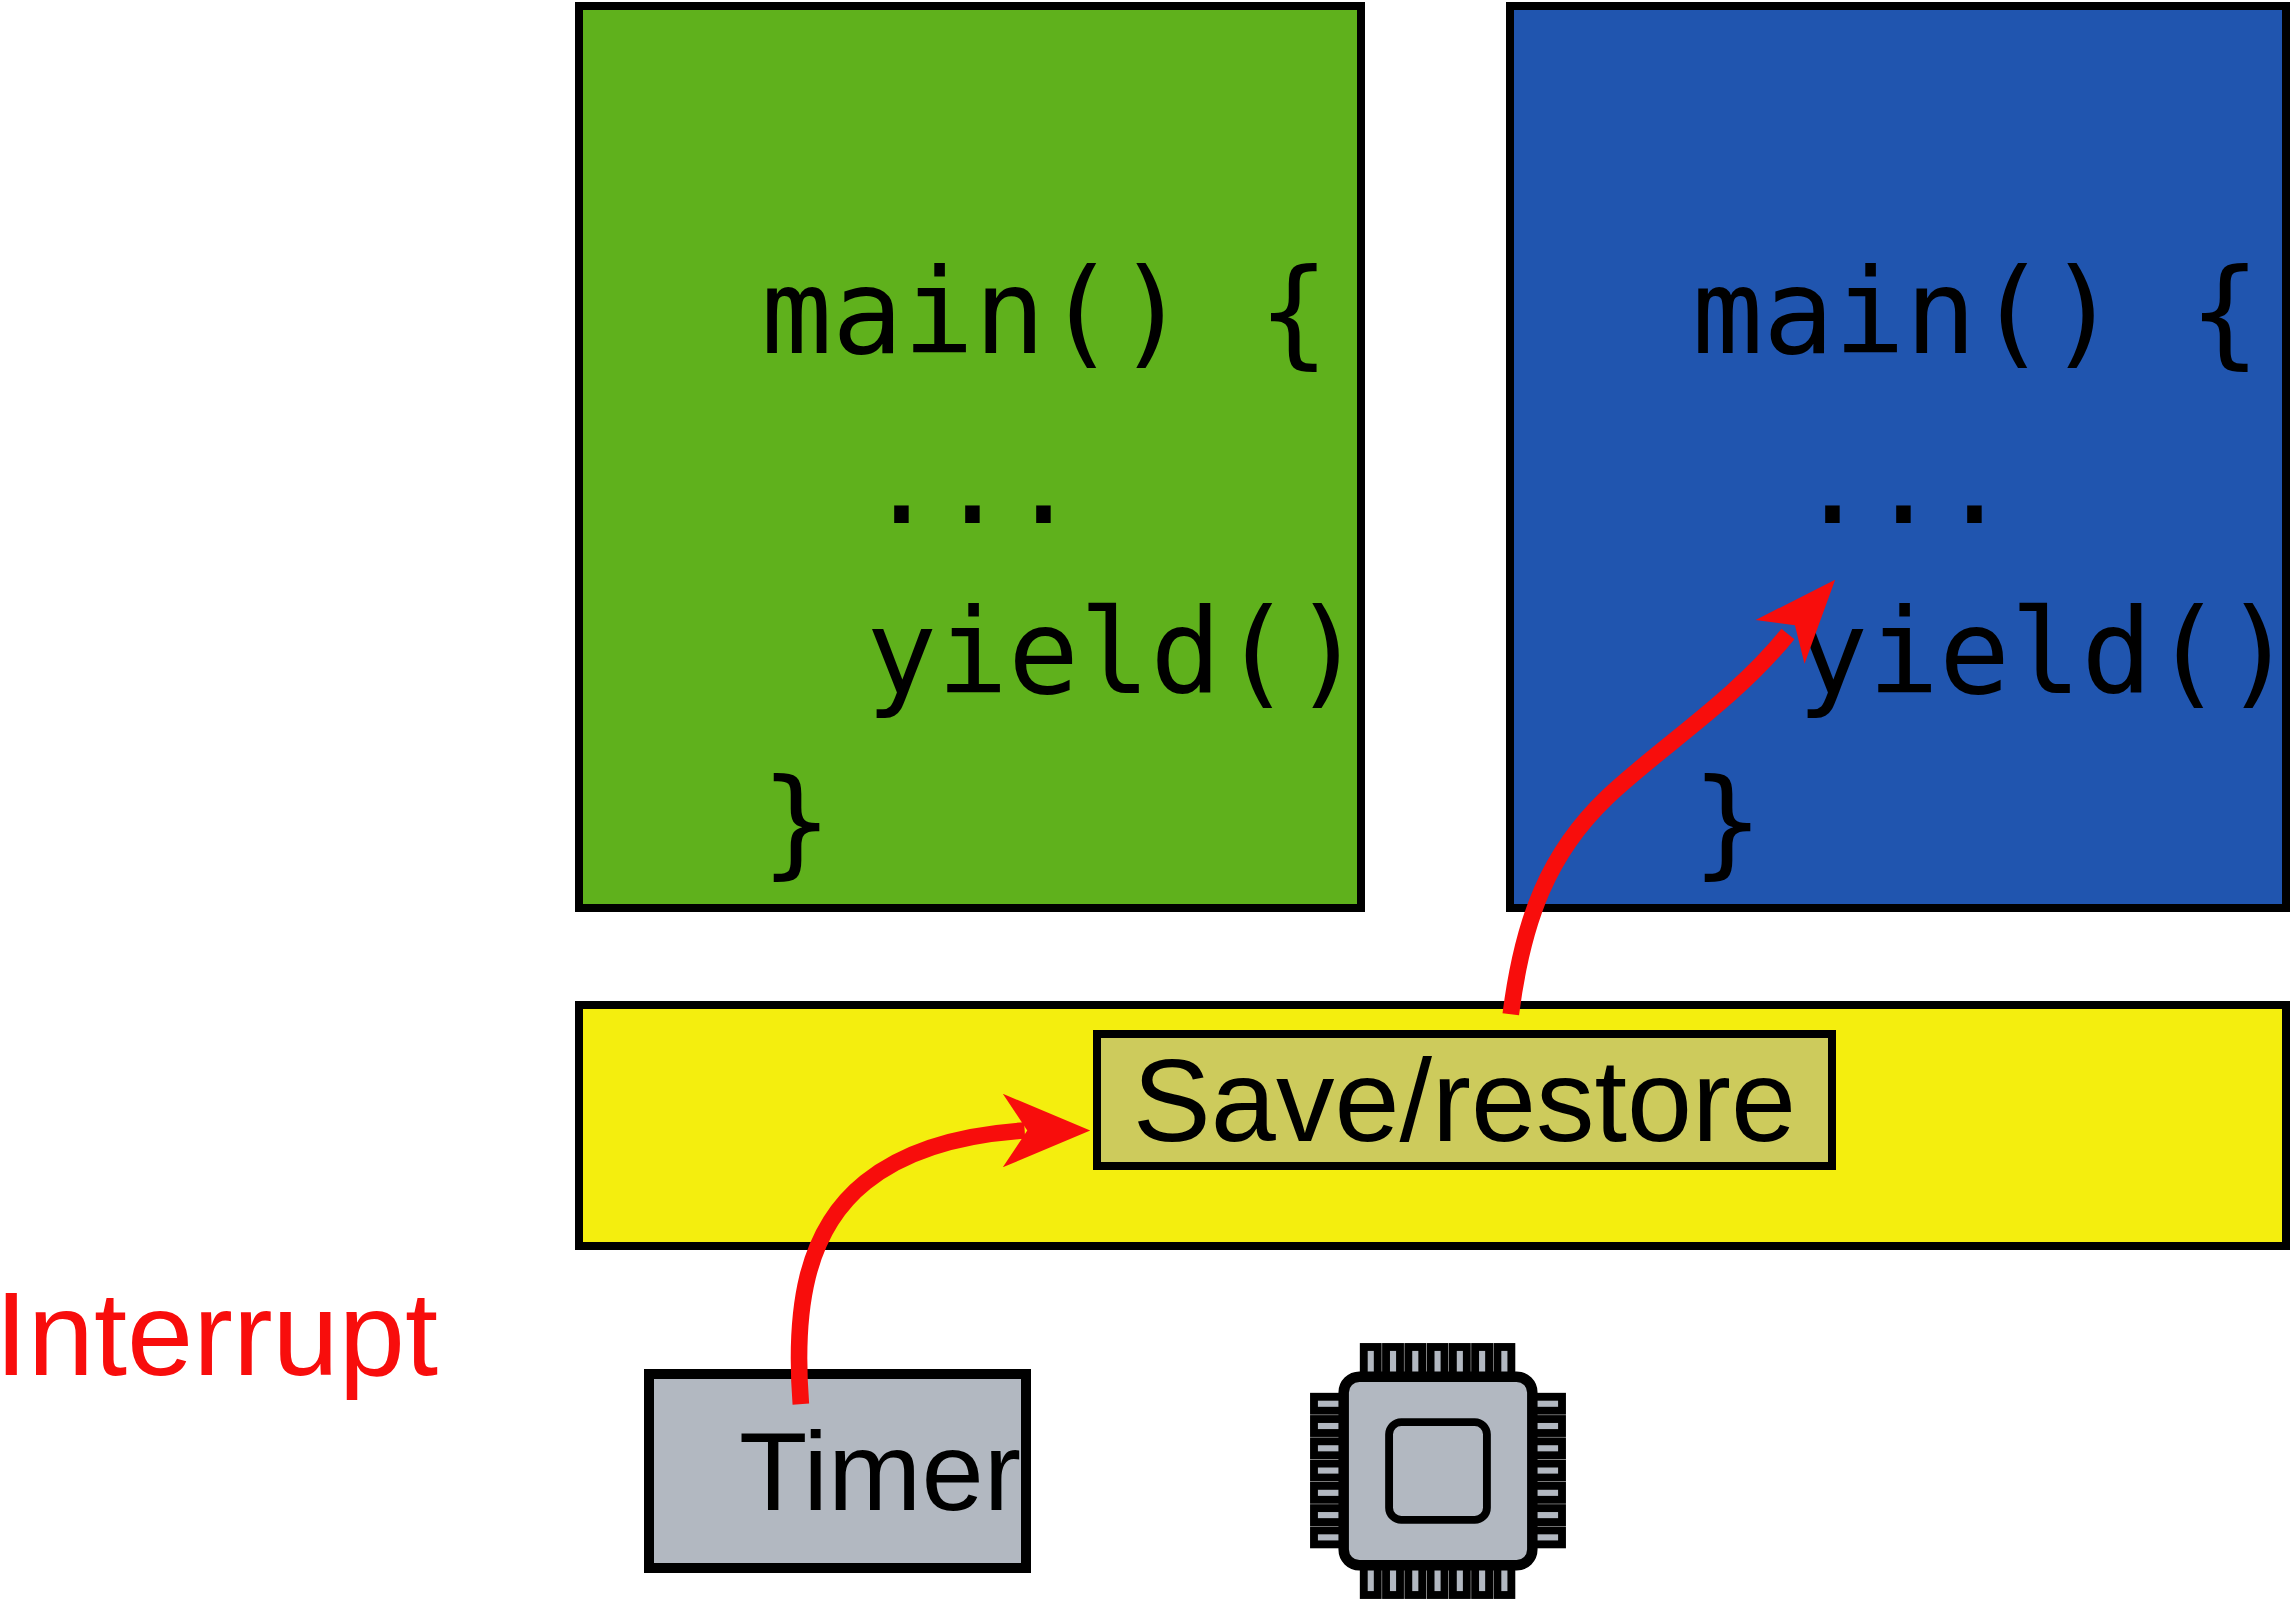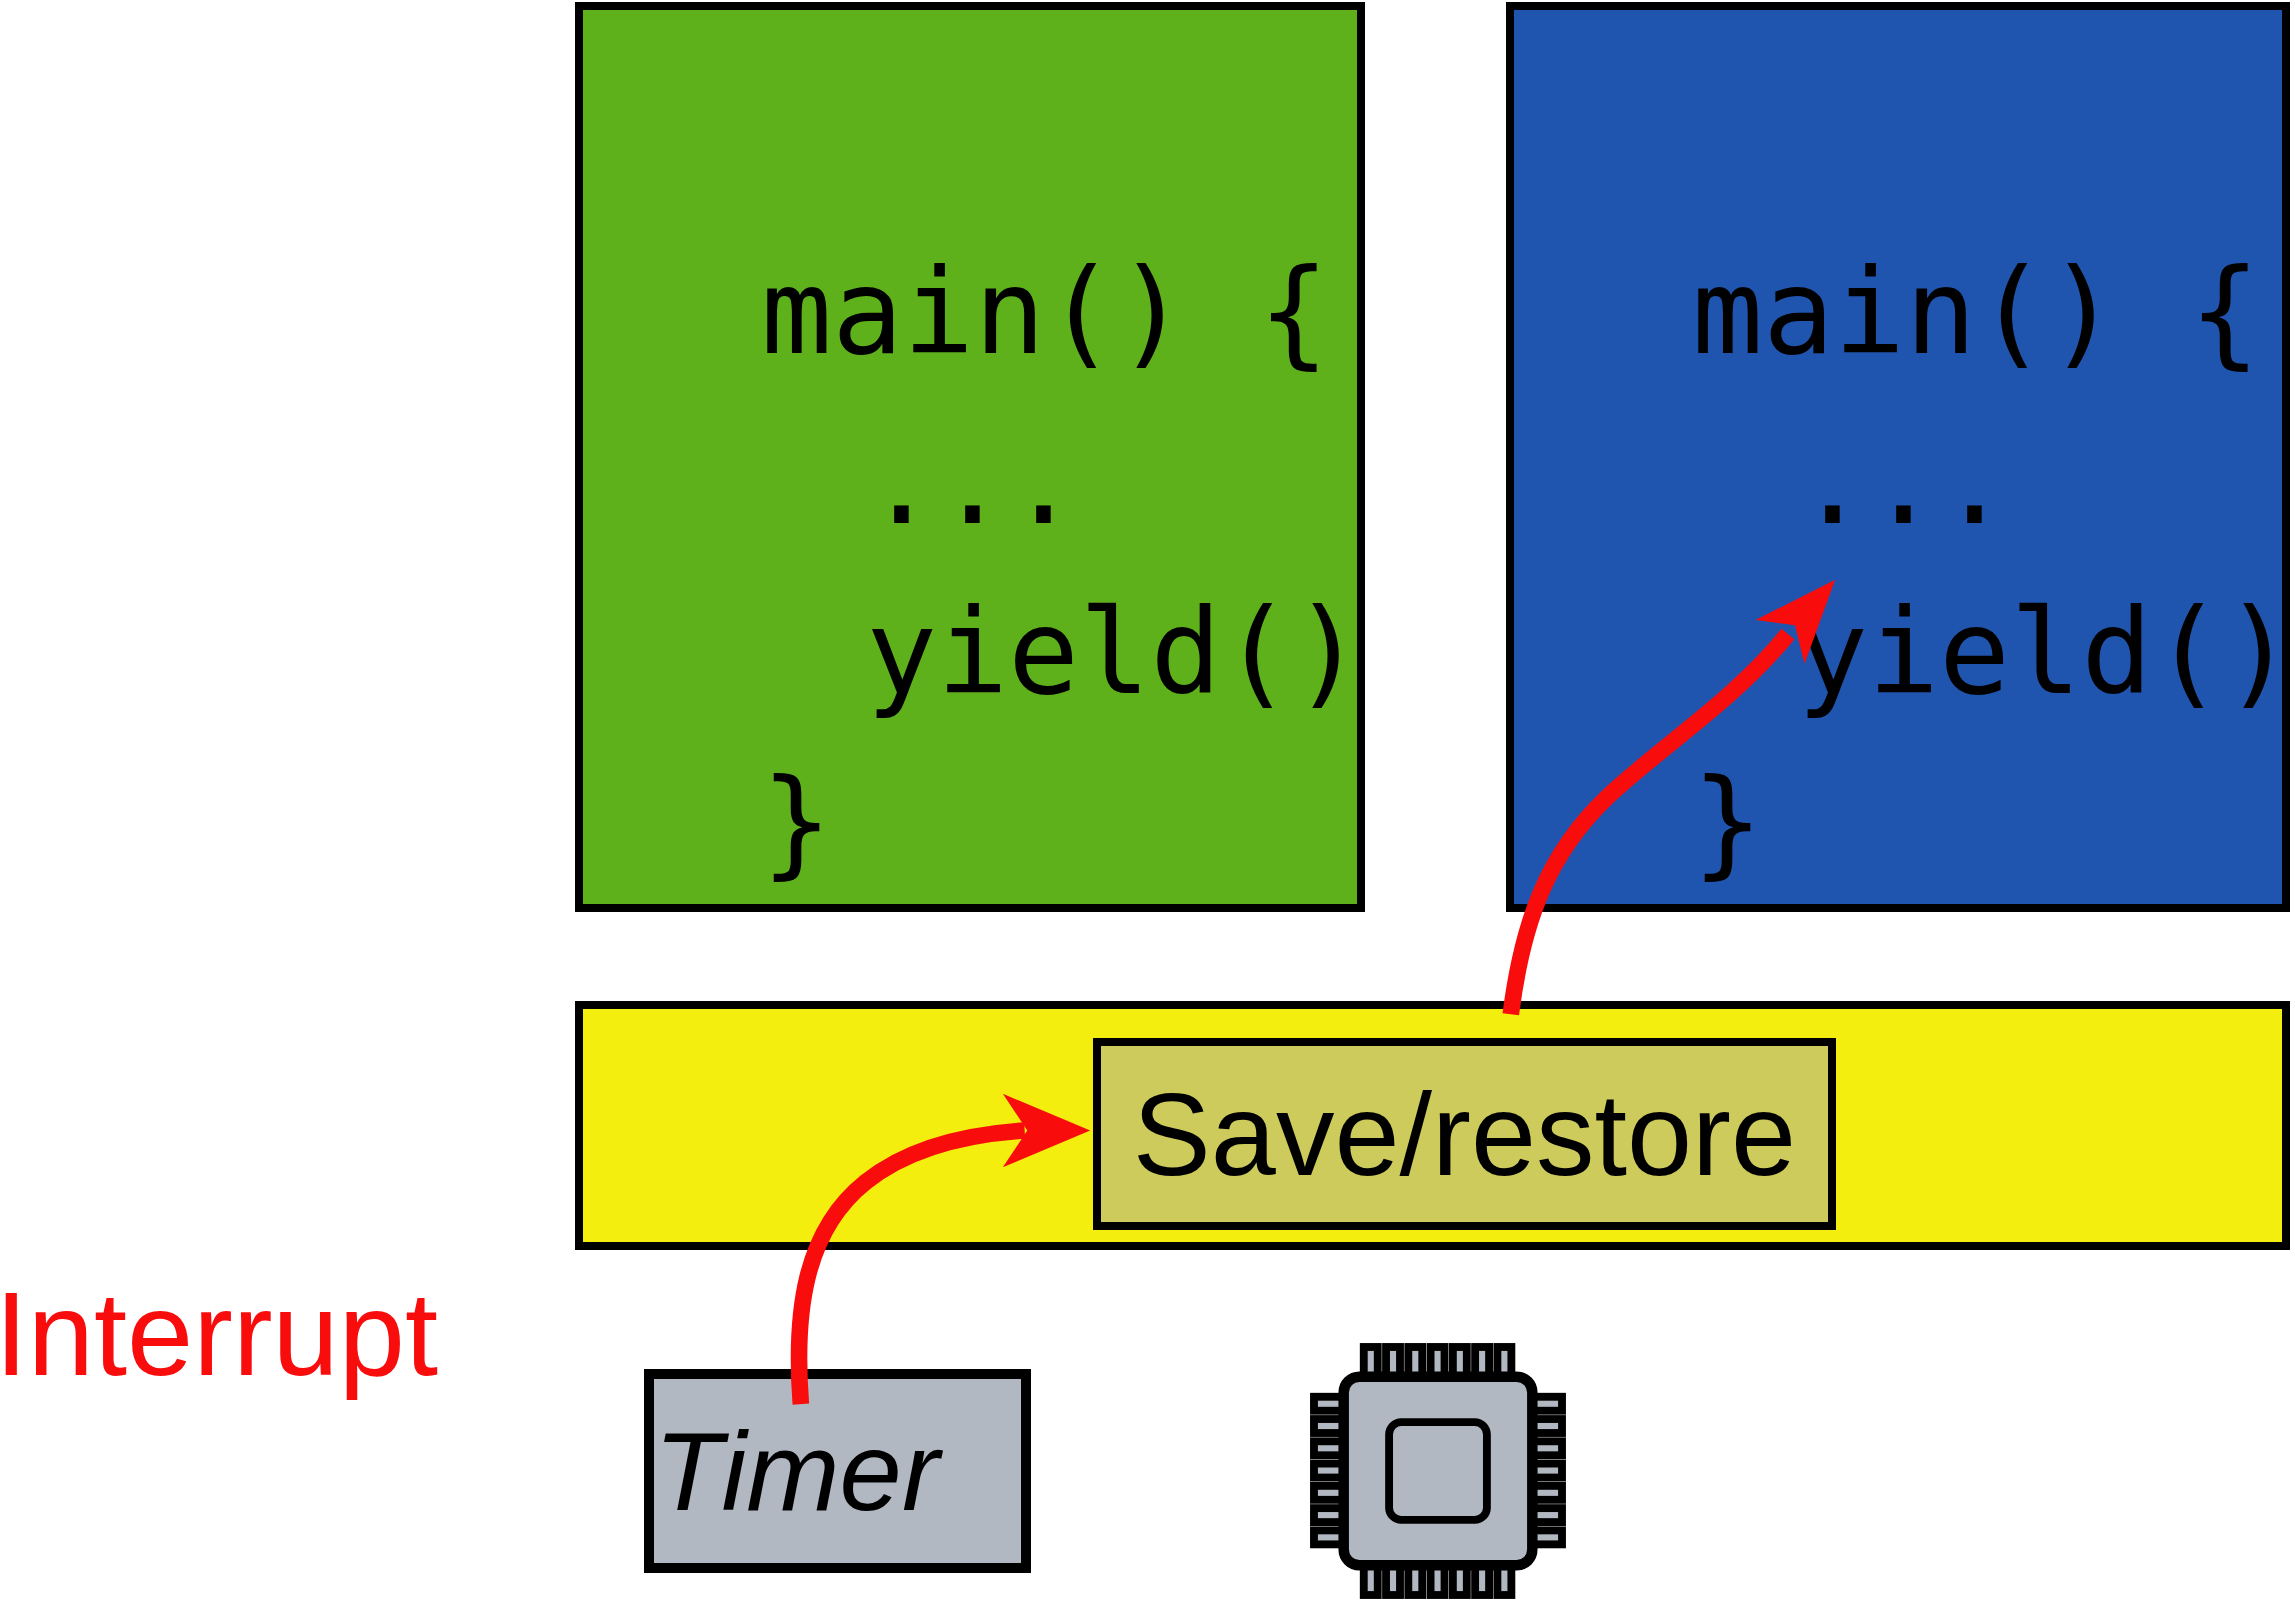--- a/index.html
+++ b/index.html
@@ -22,38 +22,38 @@
   }
   .code .line{display:block;}
   .code .line.indent{padding-left:105px;}
 
   
   .kernel-bar{
     position:absolute;left:575px;top:1001px;width:1715px;height:249px;
     background:var(--yellow);border:8.7px solid var(--outline);box-sizing:border-box;
   }
   .save-restore{
-    position:absolute;left:510px;top:29px;width:743px;height:192px;
+    position:absolute;left:510px;top:21px;width:743px;height:140px;
     background:var(--olive);border:8.7px solid var(--outline);box-sizing:border-box;
     display:flex;align-items:center;justify-content:center;
     font-size:117px;color:#000;
   }
 
   
   .interrupt-label{
     position:absolute;left:-5.2px;top:1263px;
     font-size:119px;line-height:1.2;color:var(--red);
   }
 
   
   .timer-box{
     position:absolute;left:644px;top:1369px;width:387px;height:204px;
     background:var(--gray);border:10.5px solid var(--outline);box-sizing:border-box;
-    display:flex;align-items:center;justify-content:flex-start;
-    font-size:112px;color:#000;font-style:italic;
+    display:flex;align-items:center;justify-content:flex-end;
+    font-size:112px;color:#000;
   }
 
   
   .chip{position:absolute;left:1307px;top:1340px;width:262px;height:262px;}
 
   
   .arrows{position:absolute;left:0;top:0;width:2295px;height:1615px;pointer-events:none;}
   .arrow-shaft{fill:none;stroke:var(--red);stroke-width:19;stroke-linecap:butt;}
   .arrow-head{fill:var(--red);stroke:none;}
 

